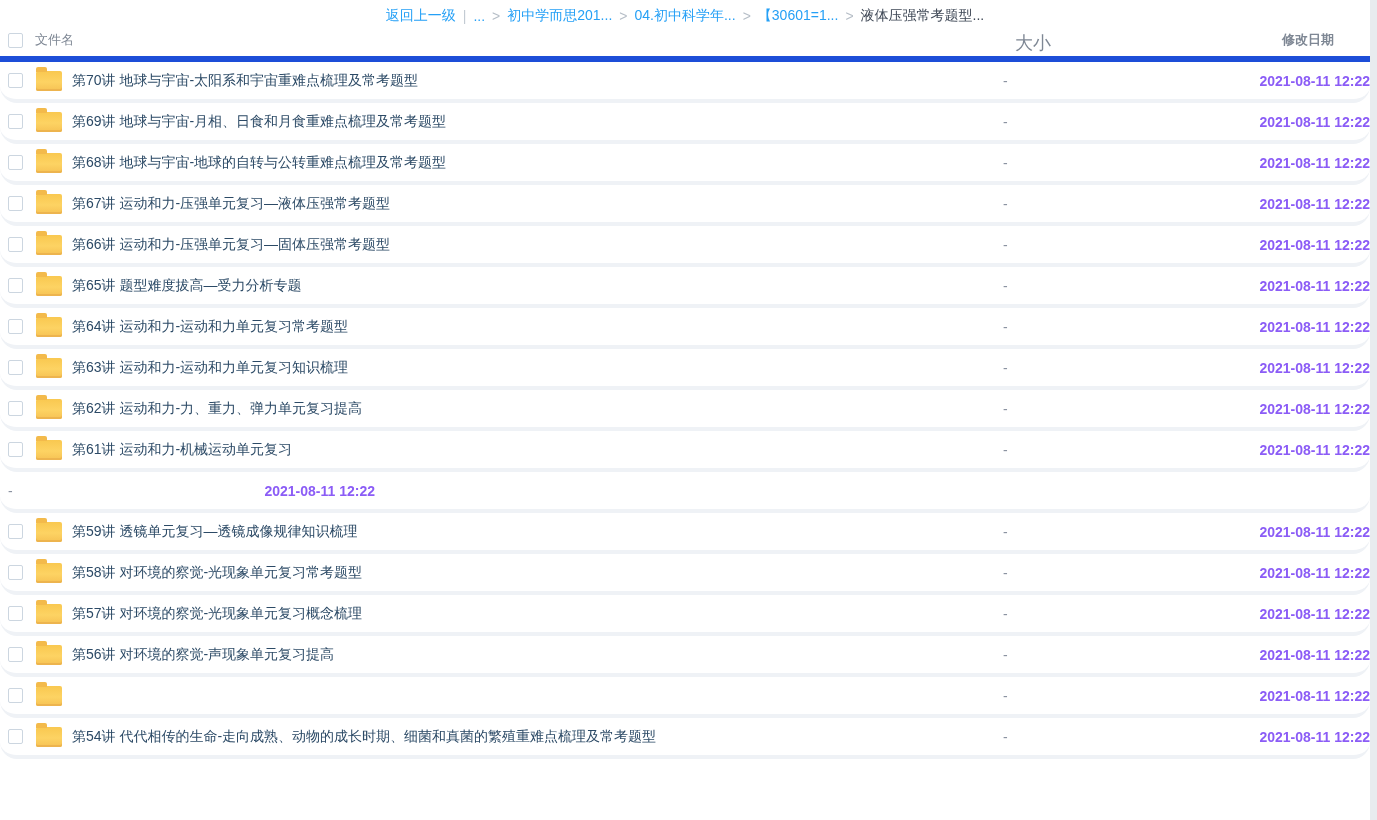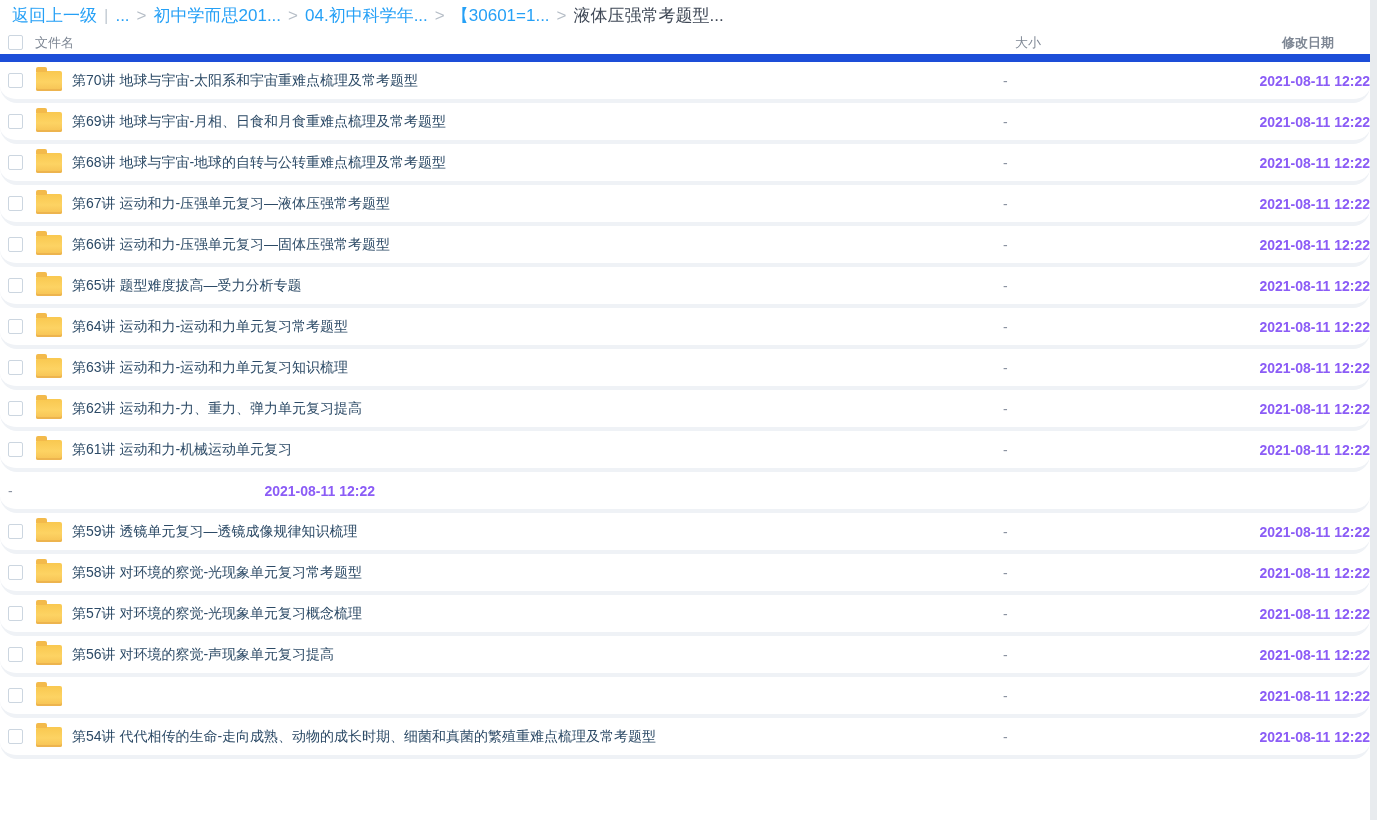--- a/index.html
+++ b/index.html
@@ -2,32 +2,32 @@
 <html><head>
 <meta charset="utf-8">
 <style>
   * { margin:0; padding:0; box-sizing:border-box; }
   html,body { width:1377px; height:820px; overflow:hidden; background:#fff;
     font-family:"Liberation Sans","DejaVu Sans",sans-serif; }
   .scrollbar { position:fixed; top:0; right:0; width:7px; height:820px; background:#e8ebee; }
   .page { margin-right:7px; }
 
   
-  .breadcrumb { height:31px; display:flex; align-items:center; padding:0 12px; font-size:17px; white-space:nowrap; }
+  .breadcrumb { height:31px; display:flex; align-items:center; padding:0 12px; font-size:14px; white-space:nowrap;justify-content:center; }
   .crumb-back, .crumb { color:#25a0f6; cursor:pointer; }
   .bpipe { color:#c3cbd3; margin:0 7px; }
   .bsep { color:#b6bec7; margin:0 7px; }
   .crumb-current { color:#3f4856; }
 
   
-  .thead { height:31px; display:flex; align-items:center; padding-left:8px; color:#7e8794; font-size:13px; border-bottom:8px solid #1d4ed8; }
+  .thead { height:31px; display:flex; align-items:flex-start; padding-left:8px; color:#7e8794; font-size:13px; border-bottom:6px solid #1d4ed8; }
   .col-main { flex:1; display:flex; align-items:center; min-width:0; }
   .col-size { width:207px; font-size:14px; }
   .col-date { width:160px; text-align:right; font-size:14px;font-weight:bold; }
-  .thead .col-size { padding-left:12px; font-size:13px; }
+  .thead .col-size { padding-left:12px; font-size:18px; }
   .thead .col-date { padding-right:36px; font-size:13px; }
   .thead .col-label-name { margin-left:12px; }
 
   
   .cb { width:15px; height:15px; border:1px solid #ccd6e0; border-radius:2px; background:#fff; flex:0 0 15px; cursor:pointer; }
 
   
   .row { height:41px; display:flex; align-items:center; padding-left:8px; background:#fff; border-bottom:4px solid #eff2f6;border-radius:17px; }
   .row .cb { margin-right:13px; }
   .folder { position:relative; width:26px; height:20px; margin-right:10px; border-radius:2px;

